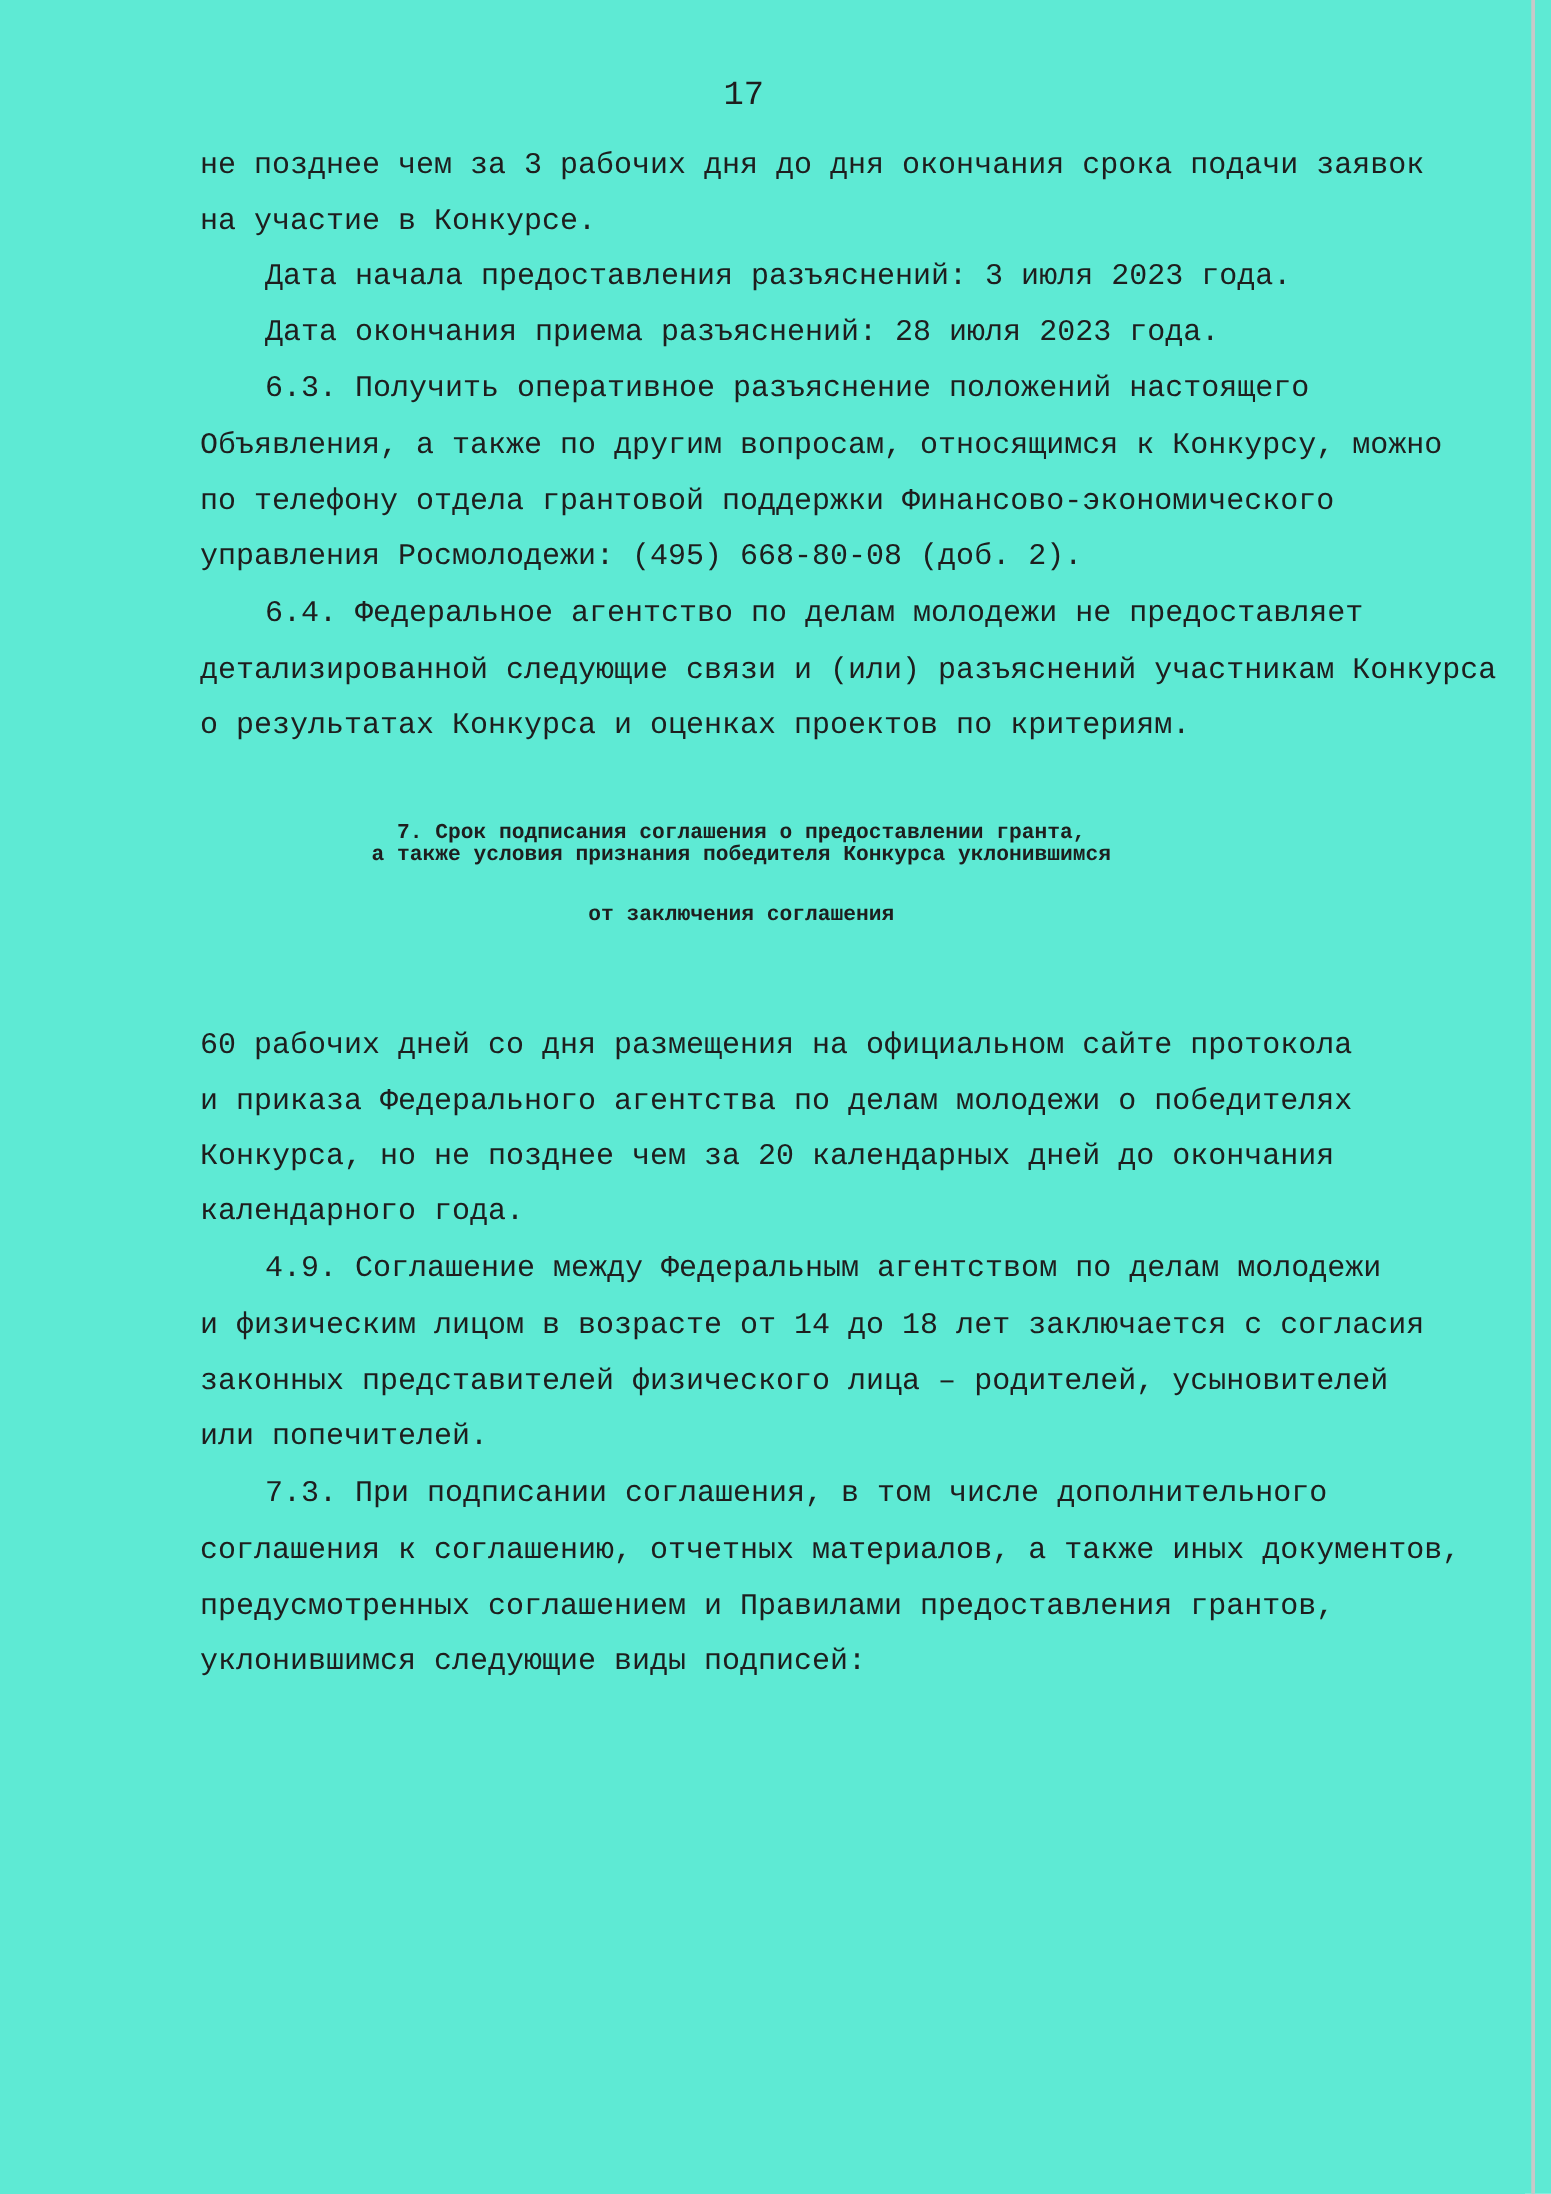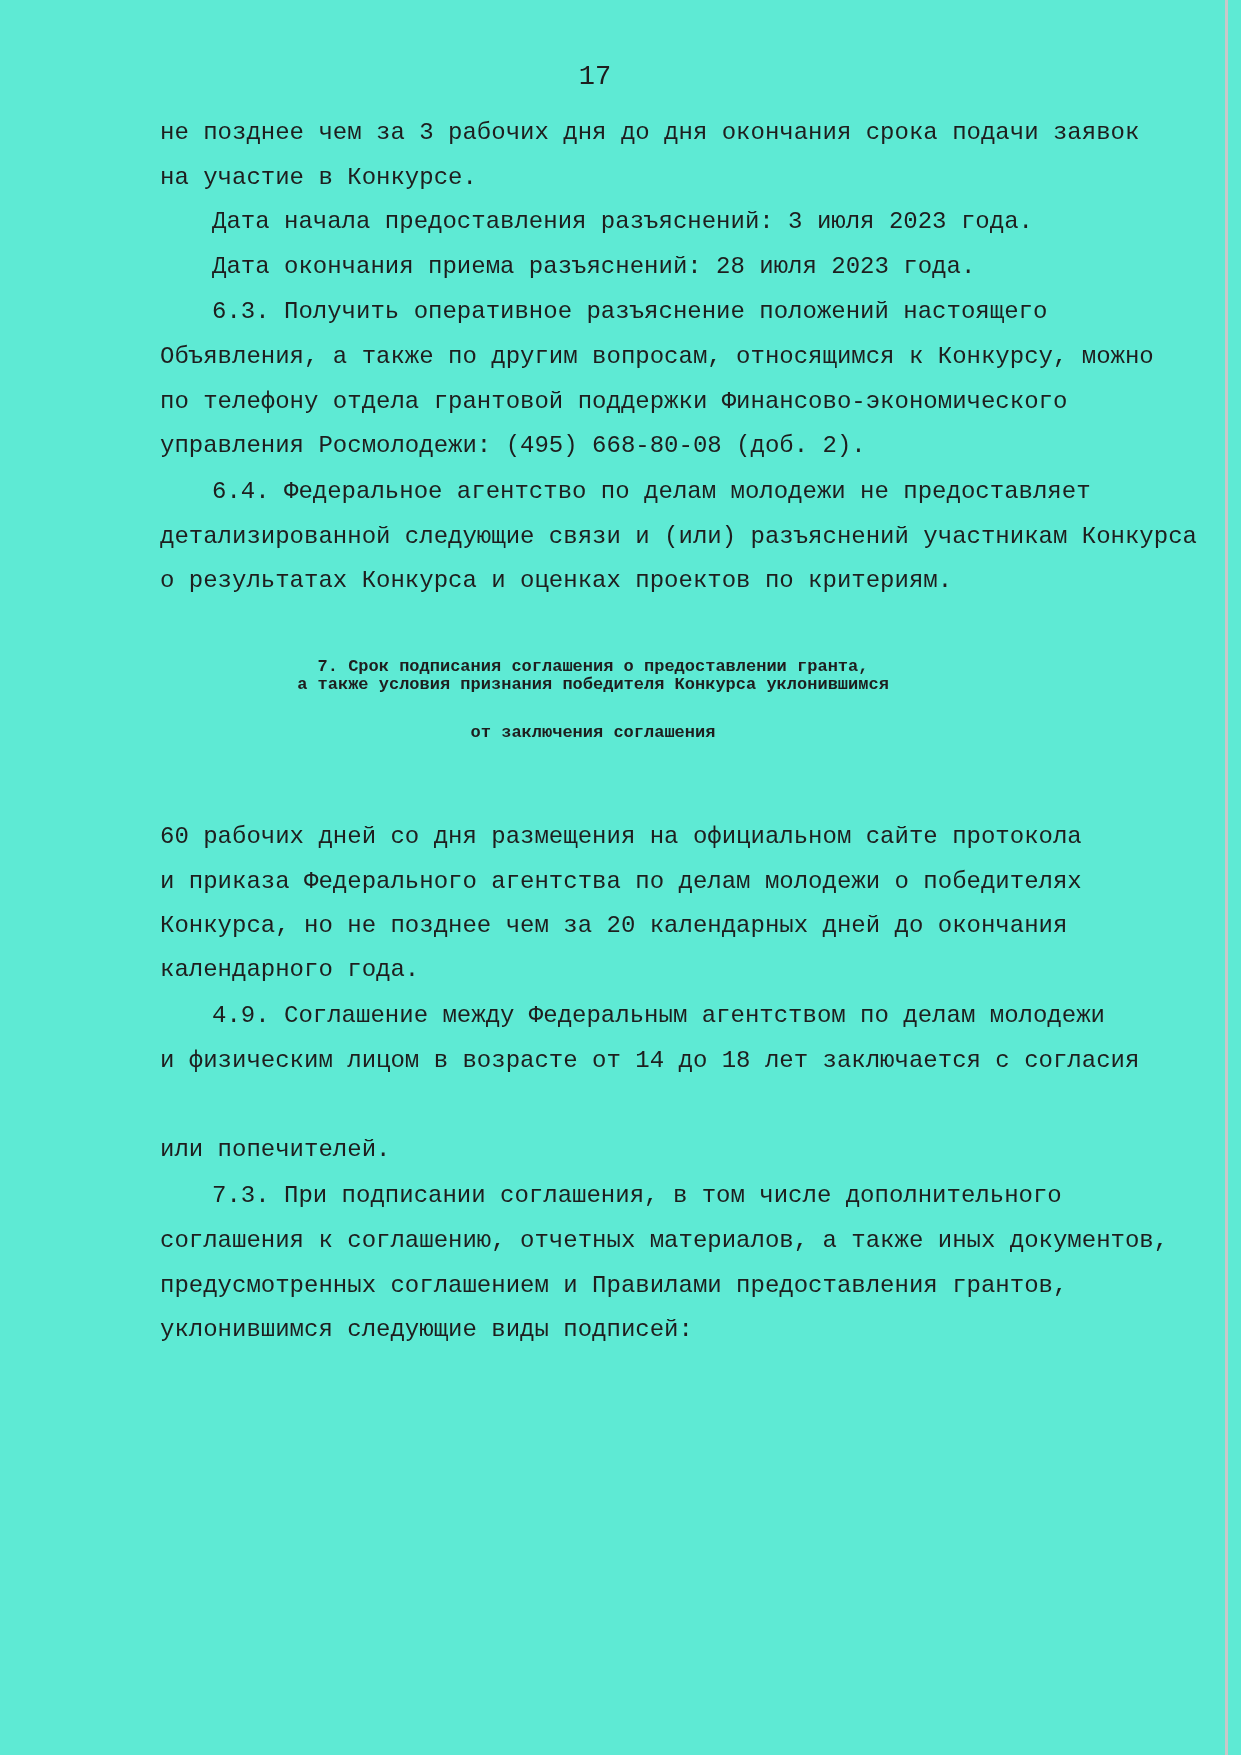--- a/index.html
+++ b/index.html
@@ -54,19 +54,20 @@
   <div class="heading" style="top:668px">а также условия признания победителя Конкурса уклонившимся</div>
   <div class="heading" style="top:716px">от заключения соглашения</div>
 
   <div class="line justify" style="top:820px">60 рабочих дней со дня размещения на официальном сайте протокола</div>
   <div class="line justify" style="top:865px">и приказа Федерального агентства по делам молодежи о победителях</div>
   <div class="line justify" style="top:909px">Конкурса, но не позднее чем за 20 календарных дней до окончания</div>
   <div class="line" style="top:953px">календарного года.</div>
 
   <div class="line indent justify" style="top:999px">4.9. Соглашение между Федеральным агентством по делам молодежи</div>
   <div class="line justify" style="top:1044px">и физическим лицом в возрасте от 14 до 18 лет заключается с согласия</div>
+  <div class="line justify" style="top:1089px">законных представителей физического лица – родителей, усыновителей</div>
   <div class="line" style="top:1133px">или попечителей.</div>
 
   <div class="line indent justify" style="top:1179px">7.3. При подписании соглашения, в том числе дополнительного</div>
   <div class="line justify" style="top:1224px">соглашения к соглашению, отчетных материалов, а также иных документов,</div>
   <div class="line justify" style="top:1269px">предусмотренных соглашением и Правилами предоставления грантов,</div>
   <div class="line" style="top:1313px">уклонившимся следующие виды подписей:</div>
 </div>
 
 </body></html>

